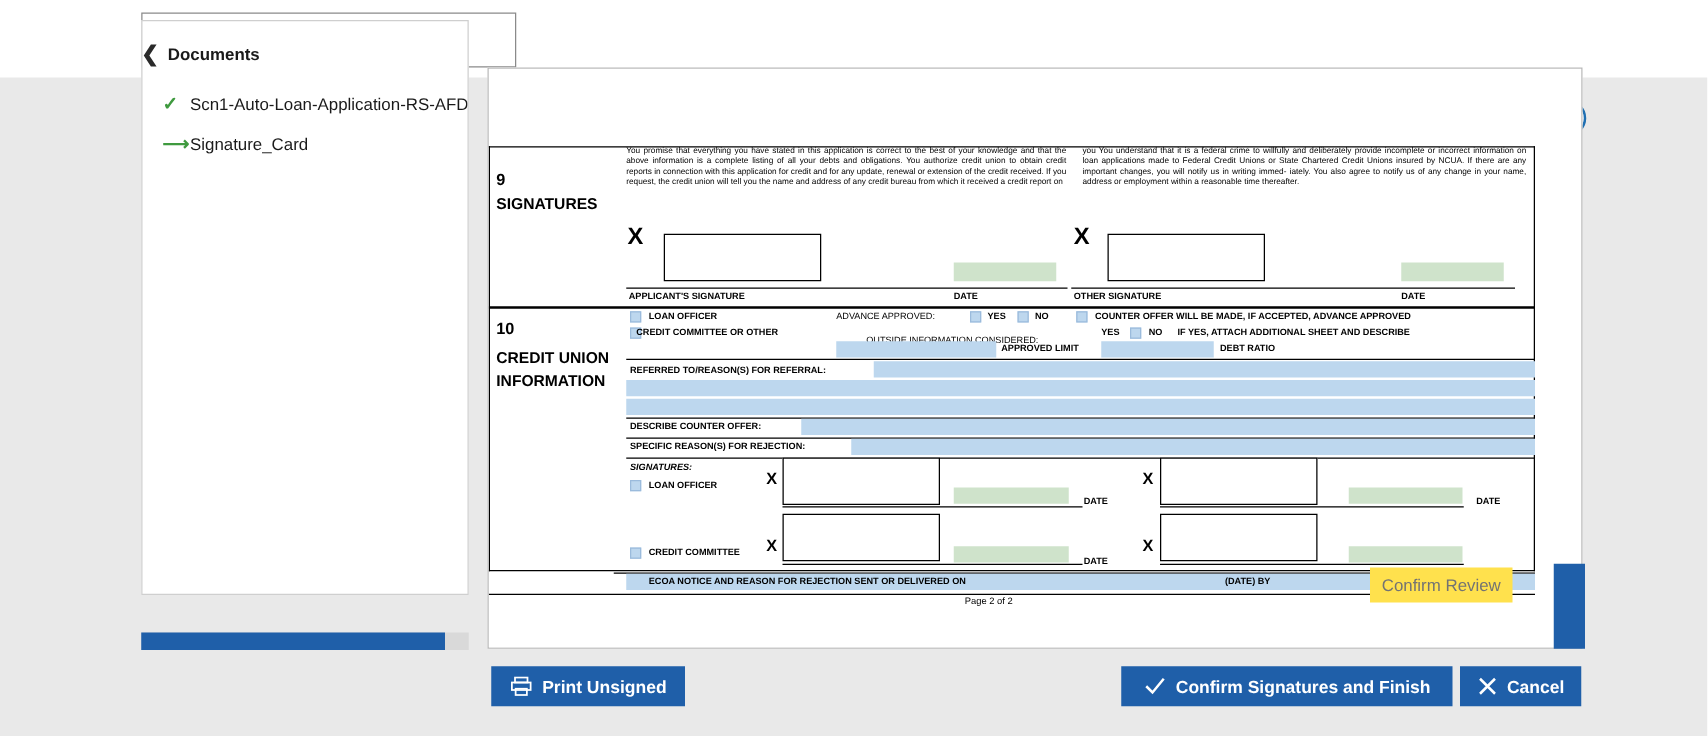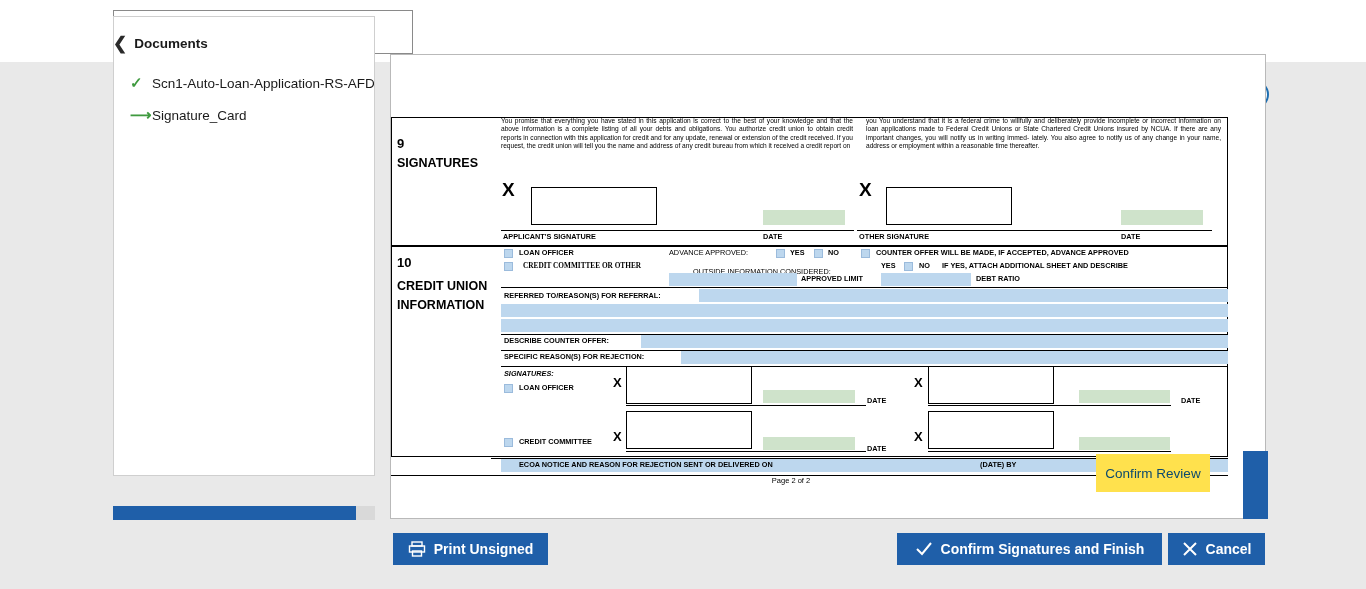--- a/index.html
+++ b/index.html
@@ -141,22 +141,22 @@
   .rule-thick { position: absolute; background: #000; height: 2px; }
   .page-footer {
     position: absolute; font-size: 7.5px; color: #000; text-align: center;
   }
   .footer-code {
     position: absolute; font-size: 6.5px; color: #000;
   }
 
   
   .confirm-review {
-    position: absolute; left: 1096px; top: 454px; width: 114px; height: 38px;
-    background: #ffe14d; color: #0c4a6e; font-size: 13.5px;
+    position: absolute; left: 1096px; top: 454px; width: 114px; height: 28px;
+    background: #ffe14d; color: #737373; font-size: 13.5px;
     display: flex; align-items: center; justify-content: center;
     cursor: pointer;
   }
 
   
   .btn {
     position: absolute; display: flex; align-items: center; justify-content: center;
     background: #1f5fa9; color: #ffffff; font-size: 14px; font-weight: bold;
     cursor: pointer; border: none;
   }
@@ -244,21 +244,21 @@
       <div class="tiny-label" style="left:730px; top:177px;">DATE</div>
 
       <div class="rule-thick" style="left:0px; top:190px; width:837px;"></div>
 
       <div class="sec-num" style="left:6px; top:200px;">10</div>
       <div class="sec-title" style="left:6px; top:222px; width:96px;">CREDIT UNION INFORMATION</div>
 
       <div class="blue-chk" style="left:113px; top:194px;"></div>
       <div class="tiny-label" style="left:128px; top:193px;">LOAN OFFICER</div>
       <div class="blue-chk" style="left:113px; top:207px;"></div>
-      <div class="tiny-label" style="left:132px; top:206px;font-family:Liberation Serif, serif;">CREDIT COMMITTEE OR OTHER</div>
+      <div class="tiny-label" style="left:118px; top:206px;">CREDIT COMMITTEE OR OTHER</div>
 
       <div class="tiny-label-n" style="left:278px; top:193px;">ADVANCE APPROVED:</div>
       <div class="blue-chk" style="left:385px; top:194px;"></div>
       <div class="tiny-label" style="left:399px; top:193px;">YES</div>
       <div class="blue-chk" style="left:423px; top:194px;"></div>
       <div class="tiny-label" style="left:437px; top:193px;">NO</div>
 
       <div class="tiny-label-n" style="left:278px; top:212px;margin-left:24px;">OUTSIDE INFORMATION CONSIDERED:</div>
       <div class="tiny-label" style="left:490px; top:206px;">YES</div>
       <div class="blue-chk" style="left:513px; top:207px;"></div>

